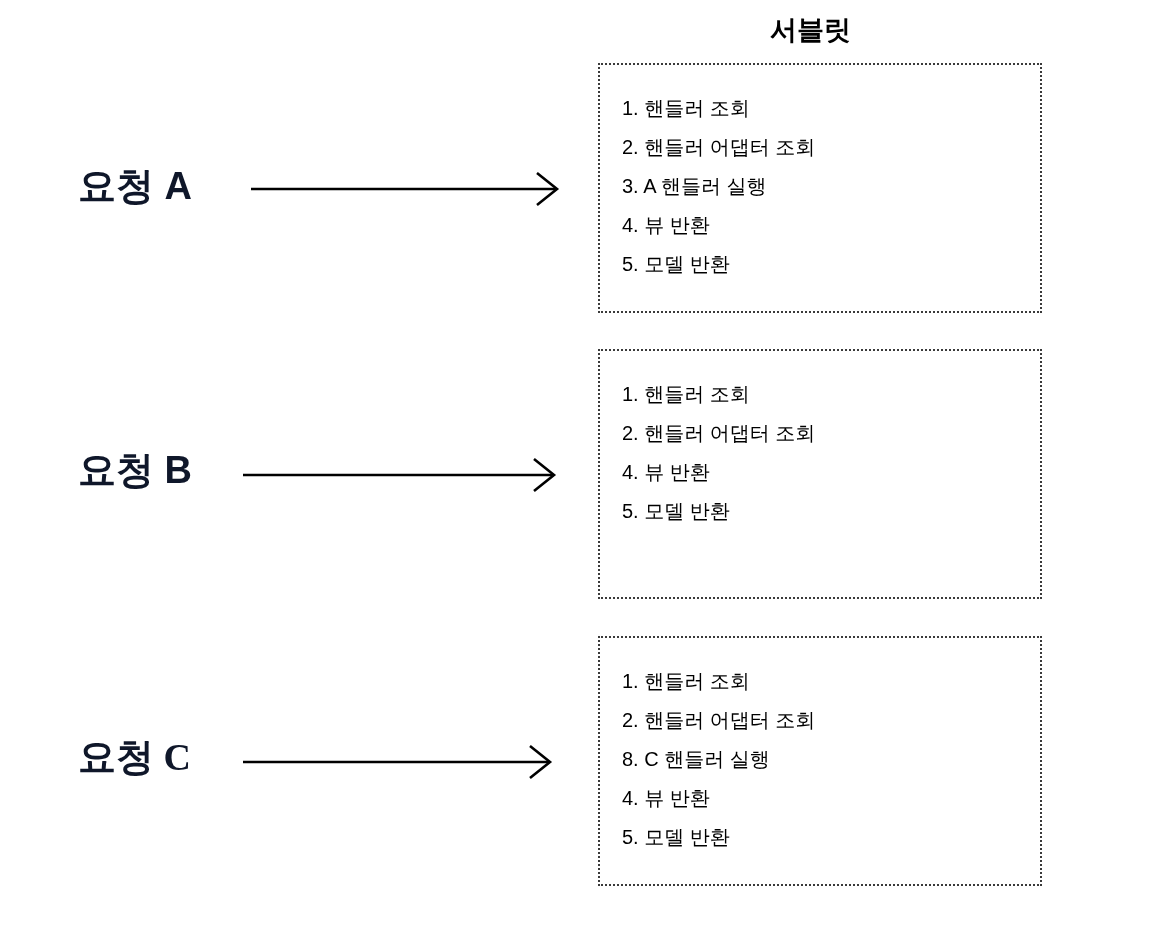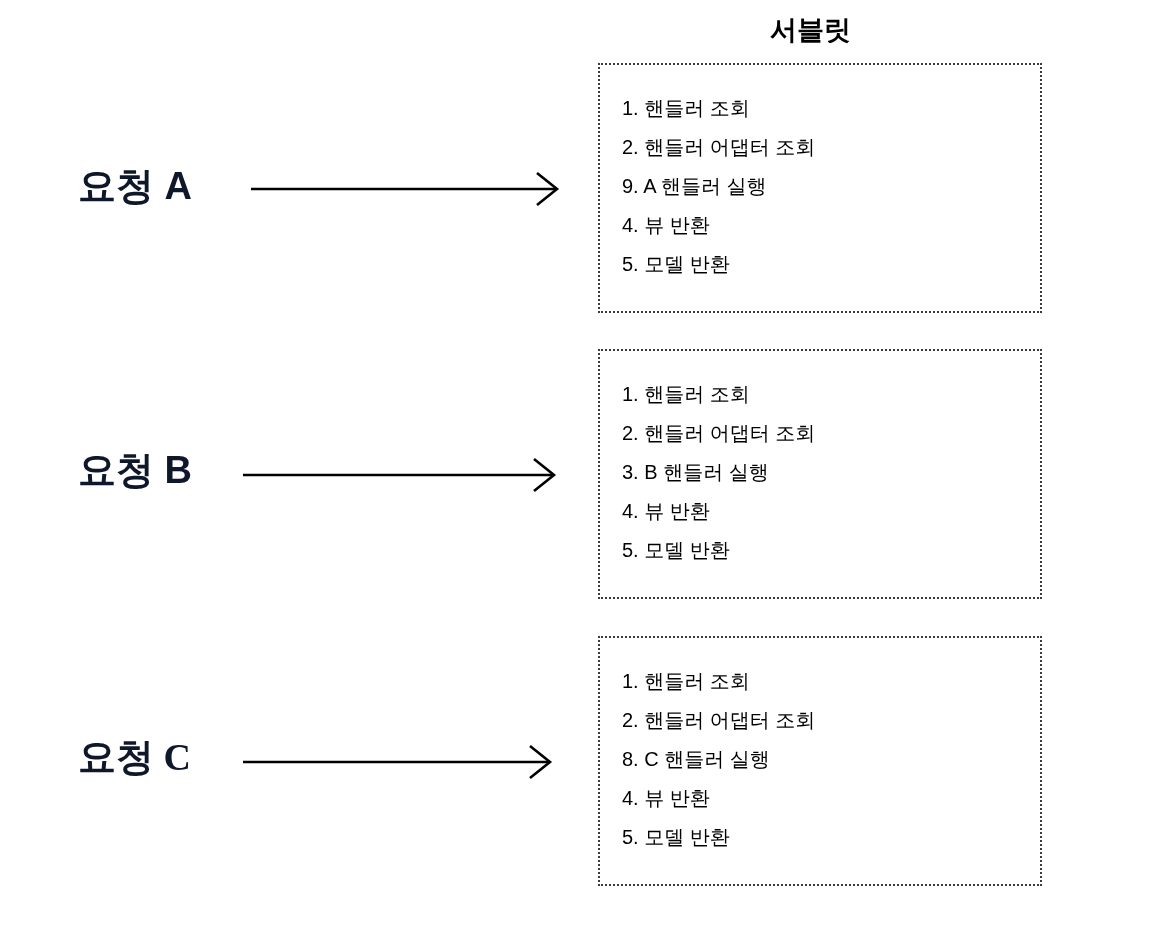--- a/index.html
+++ b/index.html
@@ -79,36 +79,35 @@
   <div class="request-label label-a">요청 A</div>
   <div class="arrow arrow-a">
     <svg width="310" height="40" viewBox="0 0 310 40" xmlns="http://www.w3.org/2000/svg">
       <line x1="1" y1="20" x2="305" y2="20" stroke="#000000" stroke-width="2.6"></line>
       <path d="M 287 4 L 307 20 L 287 36" fill="none" stroke="#000000" stroke-width="2.6"></path>
     </svg>
   </div>
   <div class="steps-box box-a">
     <div class="step">1. 핸들러 조회</div>
     <div class="step">2. 핸들러 어댑터 조회</div>
-    <div class="step">9. A 핸들러 실행</div>
+    <div class="step">3. A 핸들러 실행</div>
     <div class="step">4. 뷰 반환</div>
     <div class="step">5. 모델 반환</div>
   </div>
 
   <div class="request-label label-b">요청 B</div>
   <div class="arrow arrow-b">
     <svg width="315" height="40" viewBox="0 0 315 40" xmlns="http://www.w3.org/2000/svg">
       <line x1="1" y1="20" x2="310" y2="20" stroke="#000000" stroke-width="2.6"></line>
       <path d="M 292 4 L 312 20 L 292 36" fill="none" stroke="#000000" stroke-width="2.6"></path>
     </svg>
   </div>
   <div class="steps-box box-b">
     <div class="step">1. 핸들러 조회</div>
     <div class="step">2. 핸들러 어댑터 조회</div>
-    <div class="step">3. B 핸들러 실행</div>
     <div class="step">4. 뷰 반환</div>
     <div class="step">5. 모델 반환</div>
   </div>
 
   <div class="request-label label-c">요청 C</div>
   <div class="arrow arrow-c">
     <svg width="311" height="40" viewBox="0 0 311 40" xmlns="http://www.w3.org/2000/svg">
       <line x1="1" y1="20" x2="306" y2="20" stroke="#000000" stroke-width="2.6"></line>
       <path d="M 288 4 L 308 20 L 288 36" fill="none" stroke="#000000" stroke-width="2.6"></path>
     </svg>

